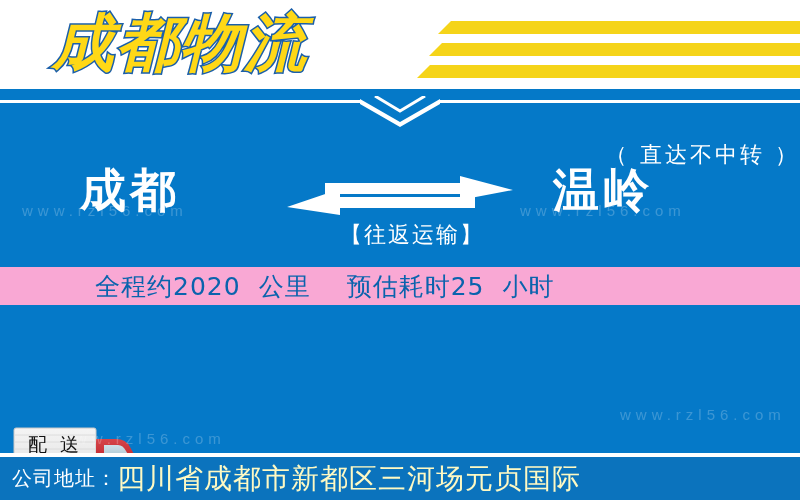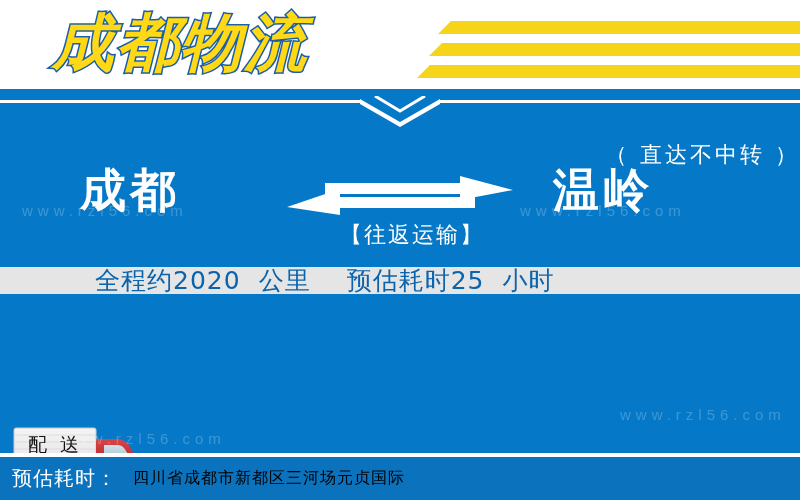--- a/index.html
+++ b/index.html
@@ -124,22 +124,22 @@
     color:#ffffff;
     letter-spacing:2px;
     white-space:nowrap;
     padding-left:24px;
   }
 
   
   .info-band {
     position:absolute;
     left:0; top:175px;
-    width:800px; height:27px;
-    background:#e5e5e5;
+    width:800px; height:38px;
+    background:#f9a8d4;
     display:flex;
     align-items:center;
   }
   .info-text {
     margin-left:95px;
     font-size:25px;
     color:#0a63ad;
     letter-spacing:1px;
     white-space:nowrap;
   }
@@ -178,25 +178,24 @@
     align-items:center;
   }
   .addr-label {
     margin-left:12px;
     font-size:20px;
     color:#ffffff;
     letter-spacing:1px;
     white-space:nowrap;
   }
   .addr-value {
-    font-size:16px;
-    color:#000000;
+    font-size:28px;
+    color:#fef9c3;
     letter-spacing:1px;
     white-space:nowrap;
-    margin-left:16px;
   }
 
   
   .wm {
     position:absolute;
     font-size:15px;
     letter-spacing:5px;
     color:rgba(255,255,255,0.22);
     white-space:nowrap;
     pointer-events:none;
@@ -317,17 +316,17 @@
 
     <div class="wm w1">www.rzl56.com</div>
     <div class="wm w2">www.rzl56.com</div>
     <div class="wm w3">www.rzl56.com</div>
 
     <div class="wm w5">www.rzl56.com</div>
   </div>
 
   <div class="bottom-rule"></div>
   <div class="address-bar">
-    <span class="addr-label">预估耗时：</span>
+    <span class="addr-label">公司地址：</span>
     <span class="addr-value">四川省成都市新都区三河场元贞国际</span>
   </div>
 
 </div>
 
 </body></html>

